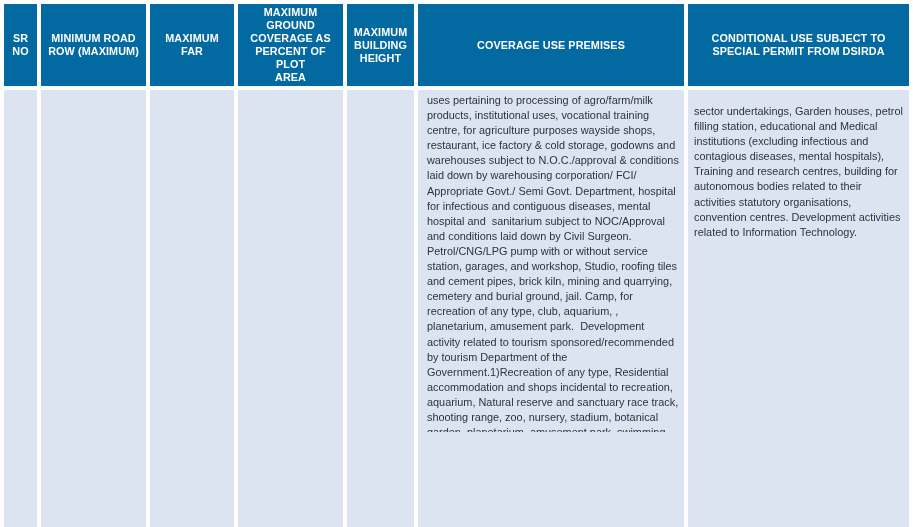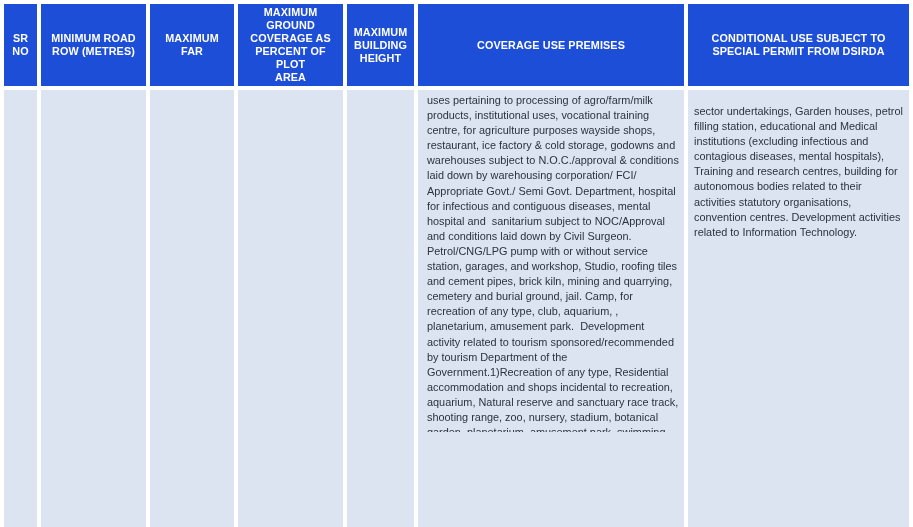--- a/index.html
+++ b/index.html
@@ -15,21 +15,21 @@
 
   table.ztable {
     border-collapse: separate;
     border-spacing: 4px;
     table-layout: fixed;
     width: 913px;
     background: #ffffff; 
   }
 
   .ztable th {
-    background: #1d4ed8;
+    background: #0369a1;
     color: #ffffff;
     font-size: 10.8px;
     font-weight: bold;
     line-height: 13px;
     text-align: center;
     vertical-align: middle;
     height: 71px;
     padding: 2px 2px;
     letter-spacing: 0.1px;
   }
@@ -64,21 +64,21 @@
     <col style="width:105px">
     <col style="width:67px">
     <col style="width:266px">
     <col style="width:221px">
   </colgroup>
   <thead>
     <tr>
       <th><span class="hwrap">SR
 NO</span></th>
       <th><span class="hwrap">MINIMUM ROAD
-ROW (METRES)</span></th>
+ROW (MAXIMUM)</span></th>
       <th><span class="hwrap">MAXIMUM
 FAR</span></th>
       <th><span class="hwrap">MAXIMUM
 GROUND
 COVERAGE AS
 PERCENT OF PLOT
 AREA</span></th>
       <th><span class="hwrap">MAXIMUM
 BUILDING
 HEIGHT</span></th>

